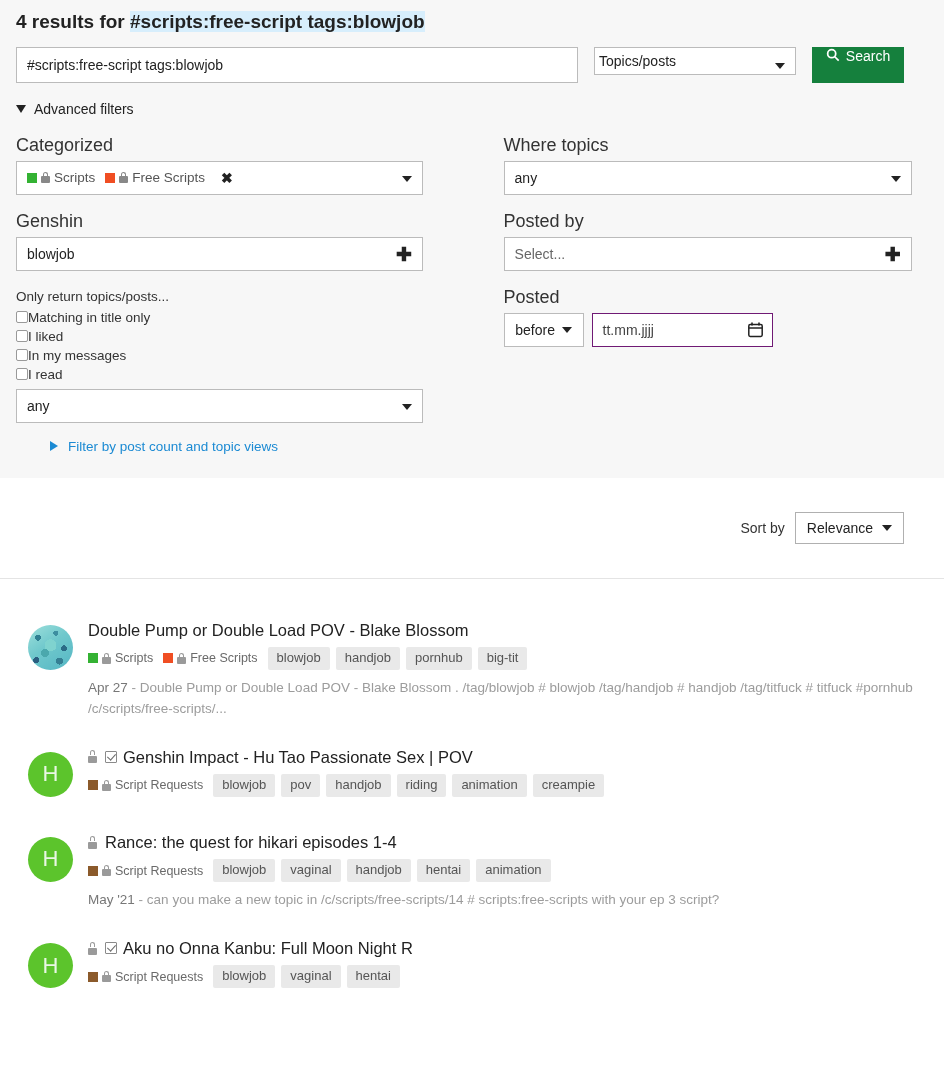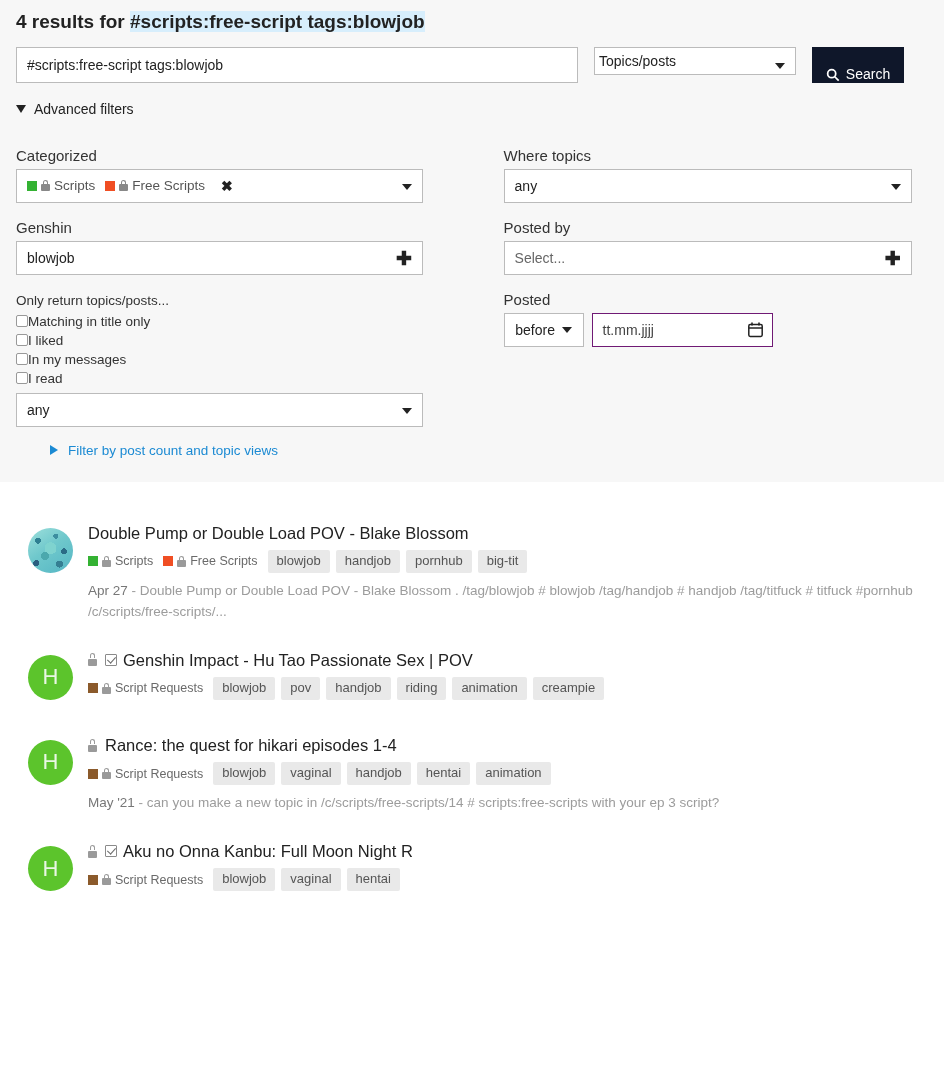--- a/index.html
+++ b/index.html
@@ -64,26 +64,26 @@
     width: 0; height: 0;
     border-left: 5px solid transparent;
     border-right: 5px solid transparent;
     border-top: 6px solid #222;
     display: inline-block;
   }
   .type-select .caret { position: absolute; right: 10px; top: 15px; }
 
   .search-btn {
     flex: 0 0 92px;
-    background: #0f172a;
+    background: #15803d;
     color: #fff;
     border: none;
     height: 36px;
     display: flex;
-    align-items: flex-end;
+    align-items: flex-start;
     justify-content: center;
     gap: 6px;
     font-size: 14px;
     font-family: "Liberation Sans", sans-serif;
     cursor: pointer;
   }
   .search-btn svg { display: block; }
 
   .adv-toggle {
     display: flex; align-items: center; gap: 8px;
@@ -104,23 +104,23 @@
     border-top: 5px solid transparent;
     border-bottom: 5px solid transparent;
     border-left: 8px solid #1b8ad3;
   }
 
   .cols { display: flex; }
   .col-left { width: 480px; padding-right: 0; }
   .col-right { width: 448px; padding-left: 16px; }
 
   .flabel {
-    font-size: 15px;
+    font-size: 18px;
     color: #333;
-    margin: 16px 0 5px 0;
+    margin: 4px 0 5px 0;
   }
   .fgroup { margin-bottom: 16px; }
 
   .fbox {
     background: #fff;
     border: 1px solid #bbbbbb;
     height: 34px;
     display: flex;
     align-items: center;
     padding: 0 10px;
@@ -407,20 +407,27 @@
                 <line x1="4" y1="0.6" x2="4" y2="3.6" stroke="#222" stroke-width="1.6"></line>
                 <line x1="11" y1="0.6" x2="11" y2="3.6" stroke="#222" stroke-width="1.6"></line>
               </svg>
             </div>
           </div>
         </div>
       </div>
     </div>
   </div>
 
+  <div class="sort-zone">
+    <span class="sort-label">Sort by</span>
+    <div class="sort-select">
+      <span>Relevance</span>
+      <span class="caret"></span>
+    </div>
+  </div>
 
   <div class="results">
 
     <div class="result">
       <div class="avatar-wrap">
         <div class="avatar img"></div>
       </div>
       <div class="content">
         <div class="title-line">
           <span class="title-text">Double Pump or Double Load POV - Blake Blossom</span>

